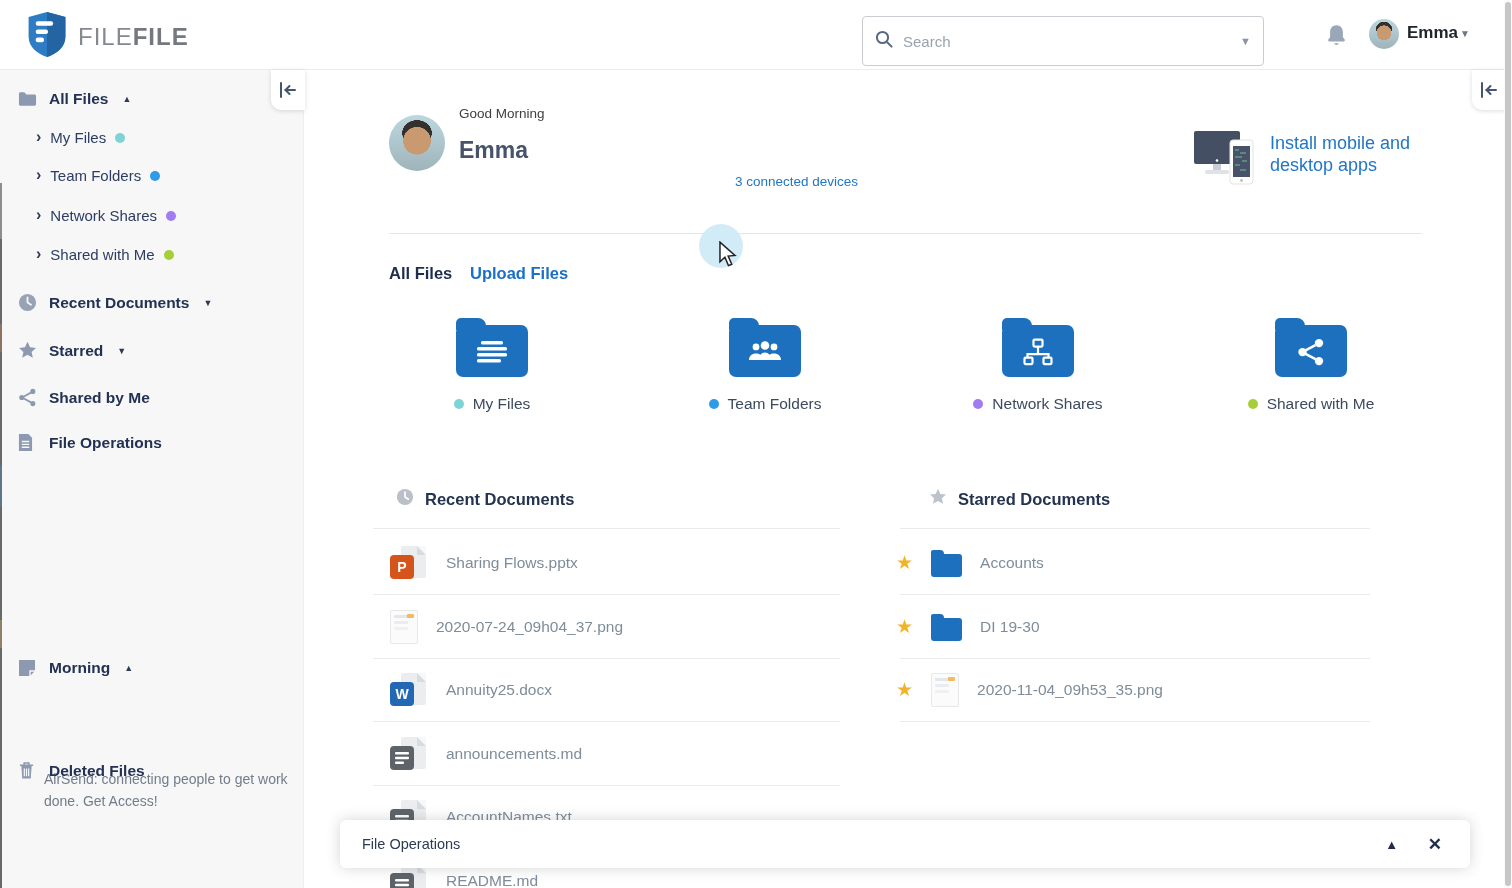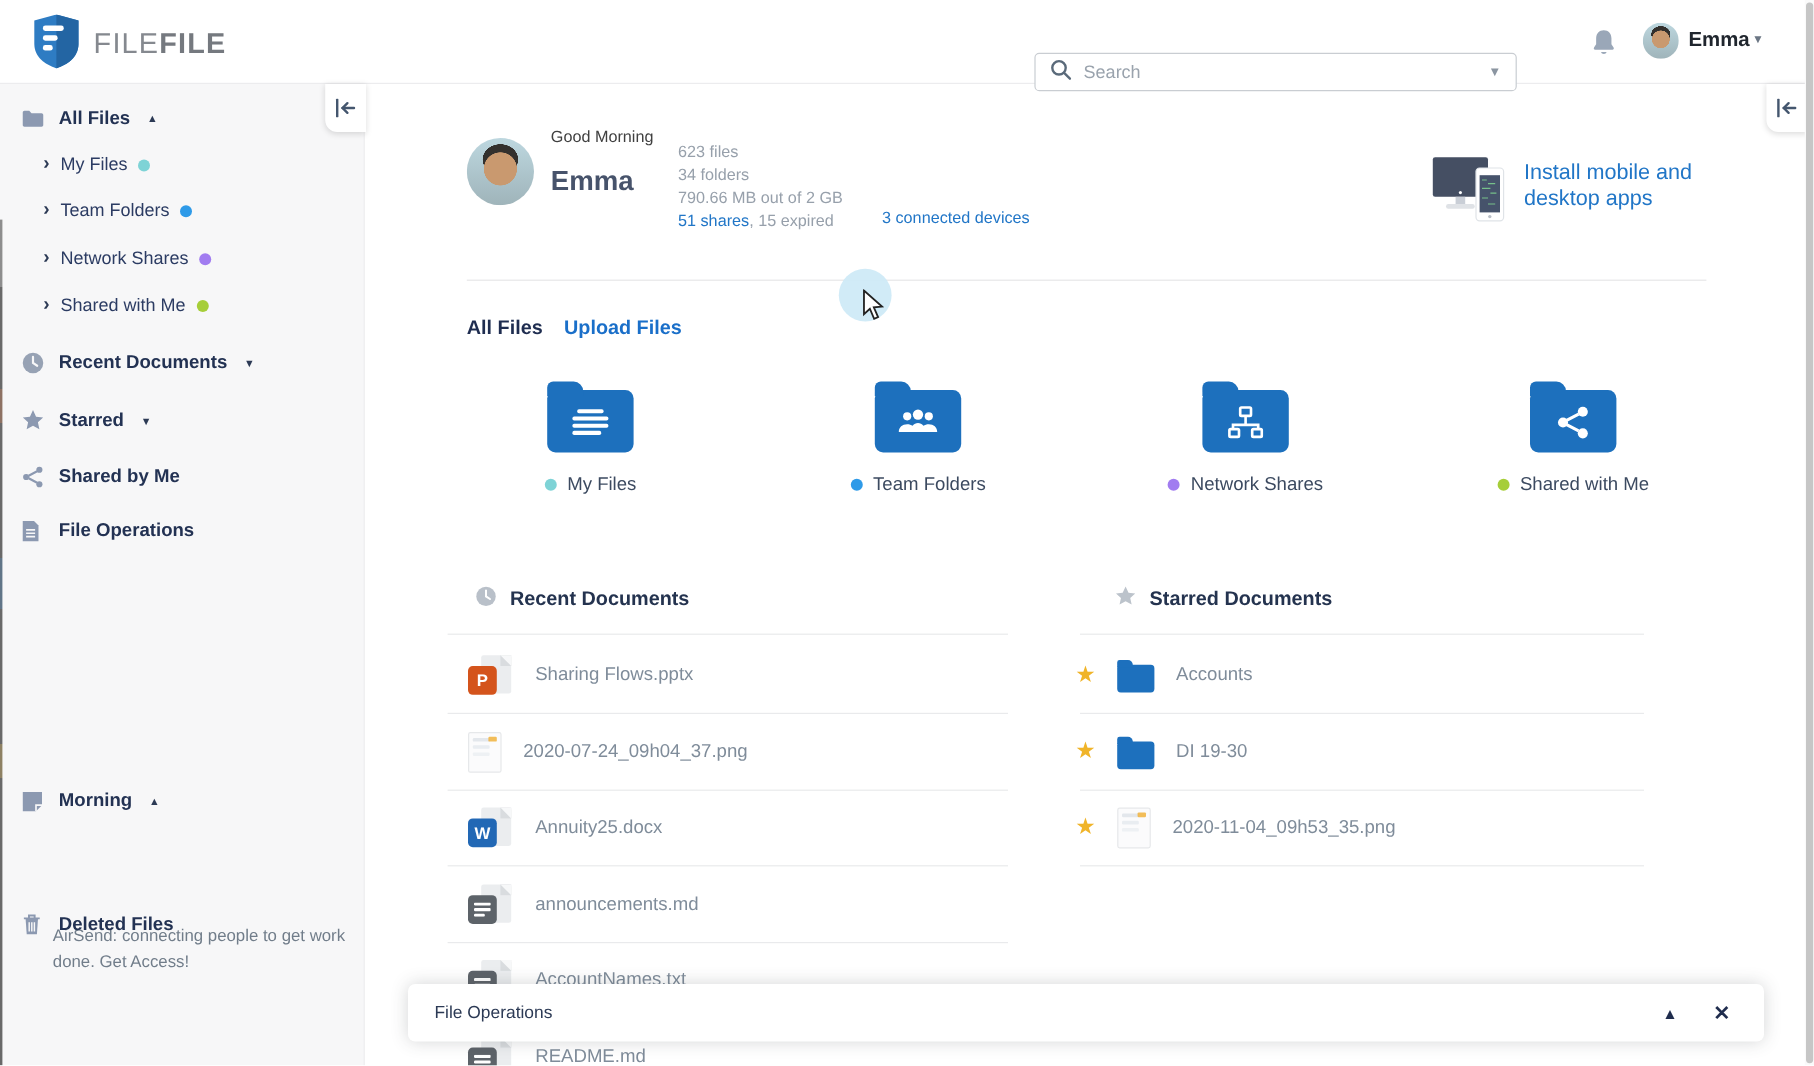--- a/index.html
+++ b/index.html
@@ -5,21 +5,21 @@
   * { margin:0; padding:0; box-sizing:border-box; }
   html,body { width:1512px; height:888px; font-family:"Liberation Sans", sans-serif; background:#fff; }
   #screen { position:relative; width:1512px; height:888px; overflow:hidden; background:#fff; }
 
   
   .header { position:absolute; left:0; top:0; width:1512px; height:70px; background:#fff; border-bottom:1px solid #ececee; z-index:6; }
   .logo { position:absolute; left:28px; top:12px; display:flex; align-items:center; gap:12px; cursor:pointer; }
   .logo-text { font-size:24px; letter-spacing:1px; color:#85898f; }
   .logo-text .lt1 { font-weight:400;margin-top:14px; }
   .logo-text .lt2 { font-weight:700; color:#75797f; }
-  .search-box { position:absolute; left:862px; top:16px; width:402px; height:32px; border:1px solid #c9cdd2; border-radius:4px; background:#fff; display:flex; align-items:center; padding:0 12px; gap:10px;margin-top:28px; }
+  .search-box { position:absolute; left:862px; top:16px; width:402px; height:50px; border:1px solid #c9cdd2; border-radius:4px; background:#fff; display:flex; align-items:center; padding:0 12px; gap:10px; }
   .search-box input { flex:1; border:none; outline:none; font-size:15px; color:#3c4652; font-family:inherit; background:transparent; }
   .search-box input::placeholder { color:#9aa3ad; }
   .search-caret { color:#8b95a1; font-size:11px; cursor:pointer; }
   .bell { position:absolute; left:1326px; top:24px; width:21px; height:23px; cursor:pointer; }
   .avatar-sm { position:absolute; left:1369px; top:19px; width:30px; height:30px; border-radius:50%; cursor:pointer;
     background: radial-gradient(circle at 50% 46%, #c9996f 0 33%, rgba(0,0,0,0) 34%),
                 radial-gradient(ellipse 58% 50% at 50% 32%, #33302d 0 45%, rgba(0,0,0,0) 46%),
                 linear-gradient(#bdd7df, #9fb4ba); }
   .user-name { position:absolute; left:1407px; top:23px; font-size:17px; font-weight:700; color:#20262e; cursor:pointer; }
   .user-caret { position:absolute; left:1460px; top:28px; font-size:10px; color:#6b7684; cursor:pointer; }
@@ -254,26 +254,20 @@
         <path d="M3 1v14"></path>
         <path d="M17 8H7.5"></path>
         <path d="M11.5 4 7.5 8l4 4"></path>
       </svg>
   </div>
 
   <div class="avatar-lg"></div>
   <div class="salutation">Good Morning</div>
   <div class="greet-name">Emma</div>
 
-  <div class="stats">
-    <div>623 files</div>
-    <div>34 folders</div>
-    <div>790.66 MB out of 2 GB</div>
-    <div><span class="blue-link">51 shares</span><span>, 15 expired</span></div>
-  </div>
   <div class="devices-link"><span class="blue-link">3 connected devices</span></div>
 
   <div class="devices-illu">
     <svg width="66" height="62" viewBox="0 0 66 62">
         <rect x="2" y="4" width="46" height="33" rx="2" fill="#454f63"></rect>
         <circle cx="25" cy="33.5" r="1.3" fill="#fff"></circle>
         <rect x="21" y="37" width="8" height="6" fill="#c9ced6"></rect>
         <rect x="13" y="43" width="24" height="4" rx="2" fill="#dfe2e6"></rect>
         <rect x="38" y="13" width="23" height="44" rx="3" fill="#fff" stroke="#dfe3e7"></rect>
         <rect x="41" y="19" width="17" height="31" fill="#46536b"></rect>

